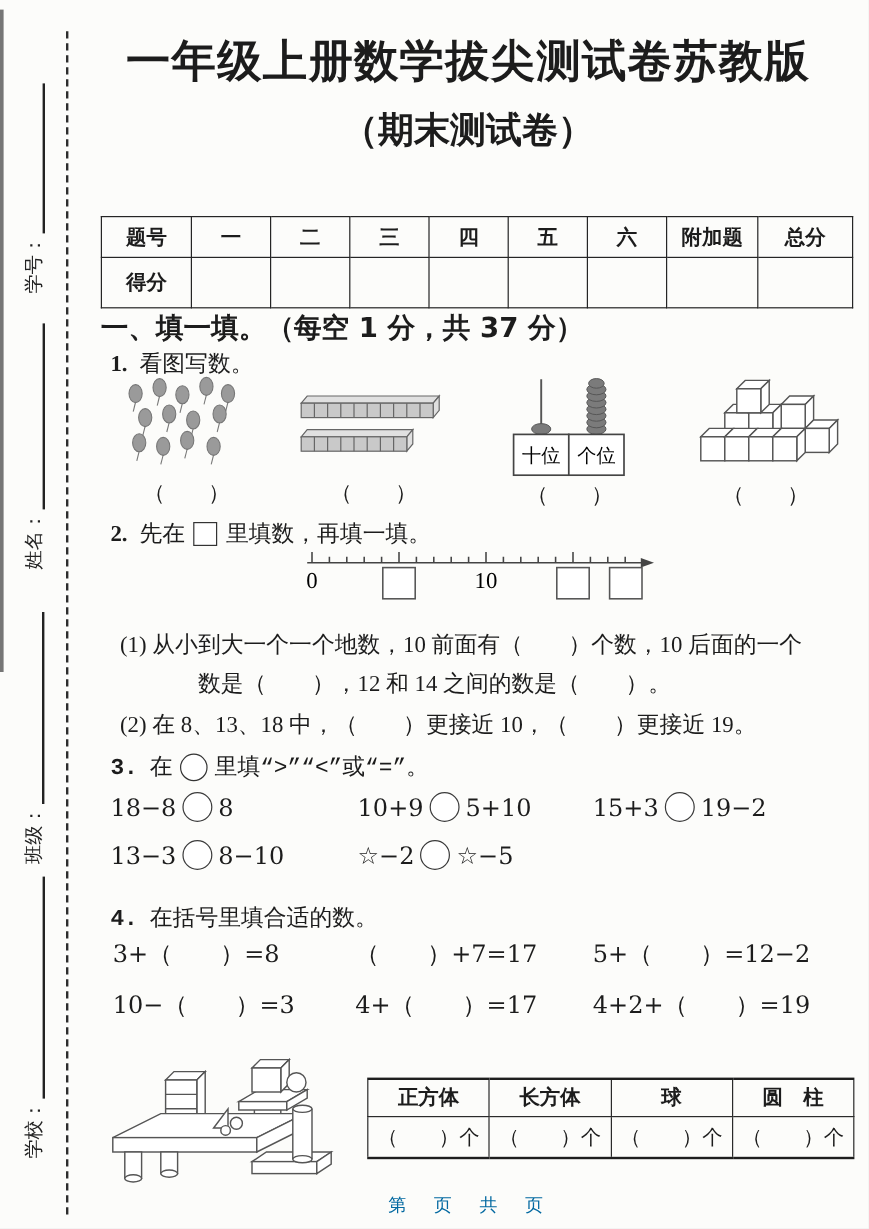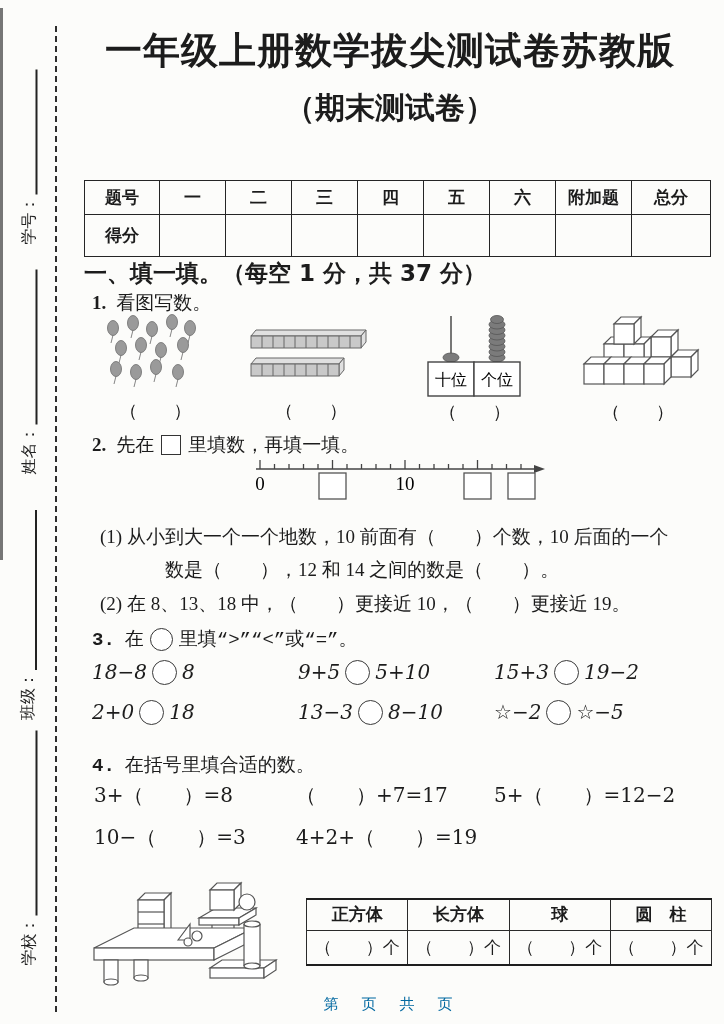--- a/index.html
+++ b/index.html
@@ -48,21 +48,21 @@
   .fig svg { display:block; }
   .fig-blank { font-size:18px; margin-top:3px; }
 
   .numberline { position:absolute; left:252px; top:455px; }
   .nl-label { font-family:"Liberation Serif", serif; font-size:19px; }
 
   .q3-grid, .q4-grid { position:absolute; display:grid; row-gap:15px; align-items:center; }
   .q3-grid { left:92px; top:660px; grid-template-columns:206px 196px auto; }
   .q4-grid { left:94px; top:782px; grid-template-columns:202px 198px auto; }
   .math { font-family:"DejaVu Serif","DejaVu Sans",serif; font-size:20px; white-space:nowrap; }
-  .cmp { display:flex; align-items:flex-start;font-style:italic; }
+  .cmp { display:flex; align-items:flex-end; }
   .cmp-circle { display:inline-block; width:25px; height:25px; border:1.6px solid #3a3a3a;
     border-radius:50%; margin:0 5px; background:#fff; flex:0 0 auto; }
 
   .q5-row { position:absolute; left:84px; top:880px; width:628px; display:flex; align-items:flex-start; }
   .q5-fig { flex:0 0 auto; }
   table.shape { border-collapse:collapse; margin-left:22px; margin-top:18px; }
   table.shape td { border:1.3px solid #2a2a2a; text-align:center; }
   table.shape tr.hd td { font-family:"DejaVu Sans", sans-serif; font-weight:bold; font-size:17px;
     height:31px; border-top:2.4px solid #1e1e1e; }
   table.shape tr.bd td { font-size:17px; height:35px; border-bottom:2.4px solid #1e1e1e; }
@@ -318,33 +318,28 @@
     <span class="q-num">3.</span><span>在</span><span class="inline-circle"></span><span>里填“&gt;”“&lt;”或“=”。</span>
   </div>
 
   <div class="q3-grid">
     <span class="cmp">
         <span class="math">18−8</span>
         <span class="cmp-circle"></span>
         <span class="math">8</span>
       </span>
     <span class="cmp">
-        <span class="math">9+5</span>
+        <span class="math">10+9</span>
         <span class="cmp-circle"></span>
         <span class="math">5+10</span>
       </span>
     <span class="cmp">
         <span class="math">15+3</span>
         <span class="cmp-circle"></span>
         <span class="math">19−2</span>
-      </span>
-    <span class="cmp">
-        <span class="math">2+0</span>
-        <span class="cmp-circle"></span>
-        <span class="math">18</span>
       </span>
     <span class="cmp">
         <span class="math">13−3</span>
         <span class="cmp-circle"></span>
         <span class="math">8−10</span>
       </span>
     <span class="cmp">
         <span class="math">☆−2</span>
         <span class="cmp-circle"></span>
         <span class="math">☆−5</span>
@@ -353,20 +348,21 @@
 
   <div class="q-line" style="left:92px; top:752px;font-family:Liberation Mono, monospace;">
     <span class="q-num">4.</span><span>在括号里填合适的数。</span>
   </div>
 
   <div class="q4-grid">
     <span class="math">3+（　　）=8</span>
     <span class="math">（　　）+7=17</span>
     <span class="math">5+（　　）=12−2</span>
     <span class="math">10−（　　）=3</span>
+    <span class="math">4+（　　）=17</span>
     <span class="math">4+2+（　　）=19</span>
   </div>
 
 
   <div class="q5-row">
     <svg class="q5-fig" width="200" height="115">
       <g fill="#fff" stroke="#555" stroke-width="1.2">
 
         <polygon points="54,20 61,13 87,13 80,20"></polygon>
         <polygon points="80,20 87,13 87,49 80,56"></polygon>

